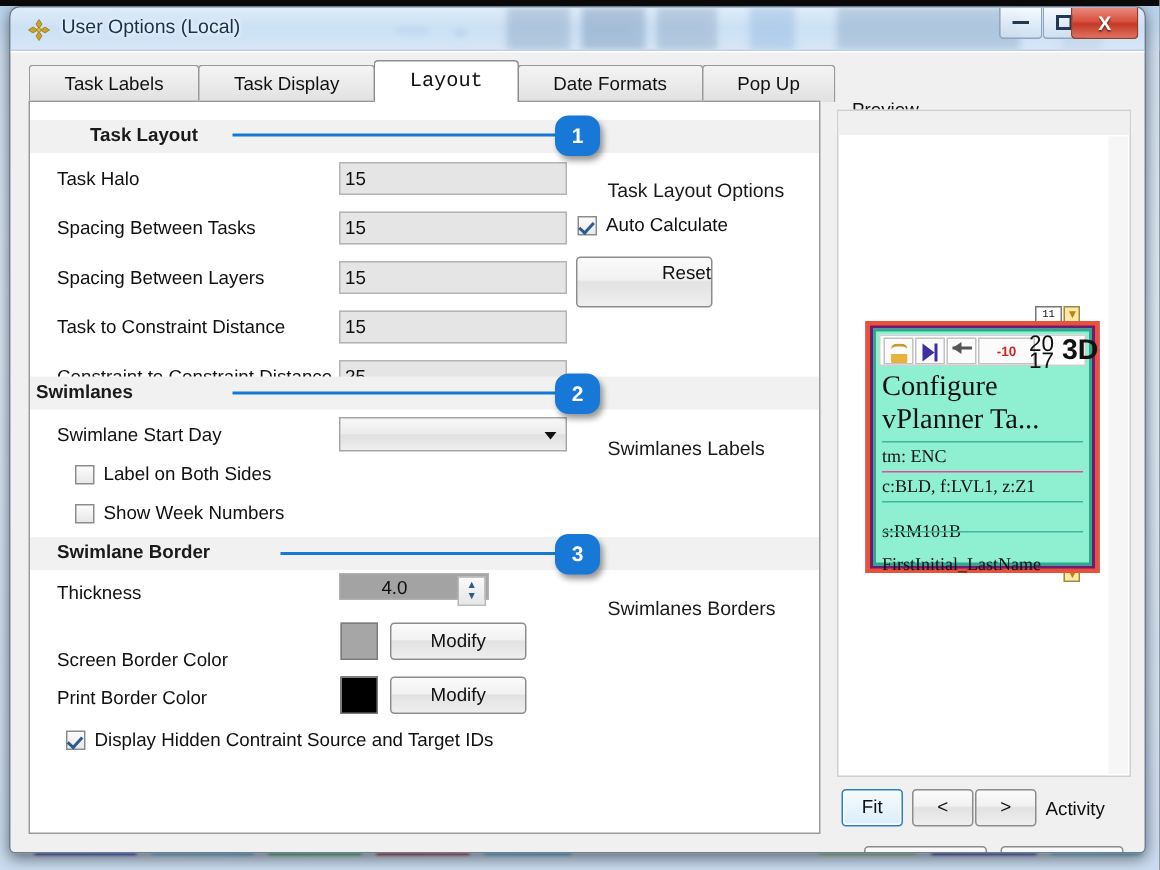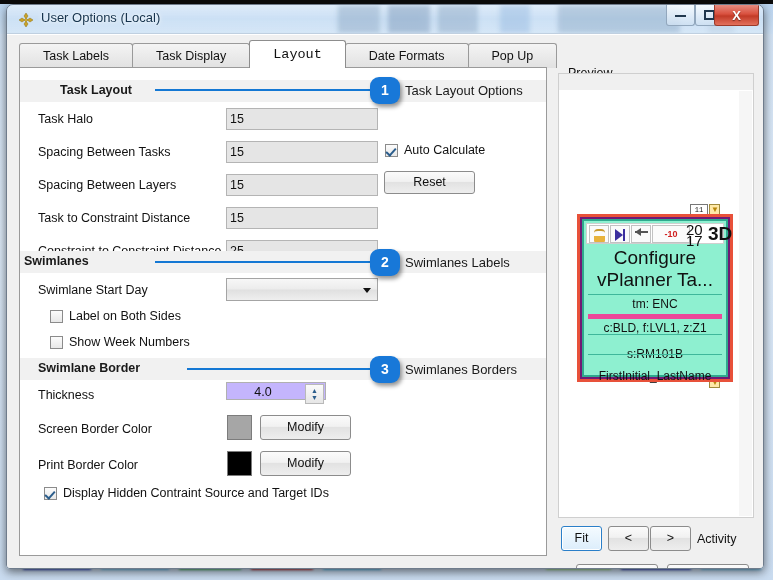--- a/index.html
+++ b/index.html
@@ -184,38 +184,38 @@
   .callout-badge {
     position: absolute; width: 30px; height: 27px;
     background: #1878d8;
     border-radius: 9px;
     color: #fff; font-size: 14px; font-weight: bold;
     text-align: center; line-height: 27px;
     box-shadow: 2px 3px 4px rgba(0,0,0,.42);
   }
   .callout-text {
     position: absolute;
-    font-size: 13px; color: #1a1a1a; white-space: nowrap;
+    font-size: 13px; color: #1a1a1a; white-space: nowrap; margin-top: 36px;
   }
 
   .fld-label {
     position: absolute;
     font-size: 12.5px; color: #111; white-space: nowrap;
   }
   .txtbox {
     position: absolute;
     height: 22px; width: 152px;
     border: 1px solid #b4b4b4;
     background: #e5e5e5;
     font-size: 12.5px; color: #111;
     padding: 0 3px; line-height: 20px;
   }
   .spinbox {
     position: absolute; height: 18px; width: 100px;
-    border: 1px solid #b0b0b0; background: #c4b5fd;
+    border: 1px solid #b0b0b0; background: #a3a3a3;
   }
   .spinbox .val {
     position:absolute; left:0; right:26px; top:2px;
     text-align:center; font-size:12.5px; color:#111;
   }
   .spinbox .updn {
     position:absolute; right:1px; top:1px; width:19px; height:20px;
     background: linear-gradient(180deg,#fafafa,#e6e6e6);
     border:1px solid #b9b9b9;
   }
@@ -305,26 +305,26 @@
       border-top:4px solid transparent;border-bottom:4px solid transparent;border-right:6px solid #555; }
   #tb-neg { left: 65px; width: 38px; }
   #tb-neg .v { position:absolute; left:0;right:0;top:3px; text-align:center; font-size:9px; color:#d02020; font-weight:bold; }
 
   #card-20 { position:absolute; left:102px; top:0px; font-size:15px; color:#111;text-align:center; }
   #card-17 { position:absolute; left:102px; top:11px; font-size:15px; color:#111; }
   #card-3d { position:absolute; left:124px; top:2px; font-size:19px; color:#111; font-weight:bold; }
 
   .card-line {
     position: absolute; left: 4px; right: 4px;
-    text-align: center; color: #111; white-space: nowrap; overflow: hidden;
+    text-align: left; color: #111; white-space: nowrap; overflow: hidden; font-family: Liberation Serif, serif;
   }
   #card-t1 { top: 26px;  font-size: 19px; }
   #card-t2 { top: 48px;  font-size: 19px; }
   #card-t3 { top: 73px;  font-size: 12px; border-top: 1px solid #3fb79b; padding-top: 2px; }
-  #card-t4 { top: 93px;  font-size: 12px; border-top: 5px solid #ec4899; padding-top: 2px; }
+  #card-t4 { top: 93px;  font-size: 12px; border-top: 1px solid #ec4899; padding-top: 2px; }
   #card-t5 { top: 113px; font-size: 12px; border-top: 1px solid #3fb79b; padding-top: 12px; }
   #card-t6 { top: 133px; font-size: 12px; border-top: 1px solid #3fb79b; padding-top: 14px; }
 
   .handle {
     position: absolute; width: 11px; height: 11px;
     background: #ffe9a8; border: 1px solid #a08a3c;
   }
   .handle .chev {
     position:absolute; left:1px; top:1px; font-size:8px; line-height:8px; color:#b8860b;
   }
@@ -425,21 +425,21 @@
 
         <div class="fld-label" style="left:18px; top:143px;">Task to Constraint Distance</div>
         <div class="txtbox" style="left:206px; top:139px;">15</div>
 
         <div class="fld-label" style="left:18px; top:176px;">Constraint to Constraint Distance</div>
         <div class="txtbox" style="left:206px; top:172px;">25</div>
 
         <div class="chk checked" style="left:365px; top:76px;"></div>
         <div class="chk-label" style="left:384px; top:75px;">Auto Calculate</div>
 
-        <div class="btn" style="left:364px; top:103px; width:91px; height:23px; line-height:21px;">Reset</div>
+        <div class="btn" style="left:364px; top:103px; width:91px; height:34px; line-height:21px;text-align:right;">Reset</div>
 
         <div class="section-band" style="top:183px;"></div>
         <div class="section-title" style="left:4px; top:186px;">Swimlanes</div>
 
         <div class="fld-label" style="left:18px; top:215px;">Swimlane Start Day</div>
         <div class="combobox" style="left:206px; top:210px;">
           <span></span>
           <div class="arrow"></div>
         </div>
 
@@ -454,21 +454,21 @@
 
         <div class="fld-label" style="left:18px; top:320px;">Thickness</div>
         <div class="spinbox" style="left:206px; top:314px;">
           <div class="val">4.0</div>
           <div class="updn">
             <div class="ar up">▲</div>
             <div class="ar dn">▼</div>
           </div>
         </div>
 
-        <div class="fld-label" style="left:18px; top:354px;">Screen Border Color</div>
+        <div class="fld-label" style="left:18px; top:365px;">Screen Border Color</div>
         <div class="swatch" id="sw-screen" style="left: 207px; top: 347px; background: rgb(166, 166, 166);"></div>
         <div class="btn" style="left:240px; top:347px; width:91px; height:25px; line-height:23px;">Modify</div>
 
         <div class="fld-label" style="left:18px; top:390px;">Print Border Color</div>
         <div class="swatch" id="sw-print" style="left: 207px; top: 383px; background: rgb(0, 0, 0);"></div>
         <div class="btn" style="left:240px; top:383px; width:91px; height:25px; line-height:23px;">Modify</div>
 
         <div class="chk checked" style="left:24px; top:419px;"></div>
         <div class="chk-label" style="left:43px; top:418px;">Display Hidden Contraint Source and Target IDs</div>
       </div>

